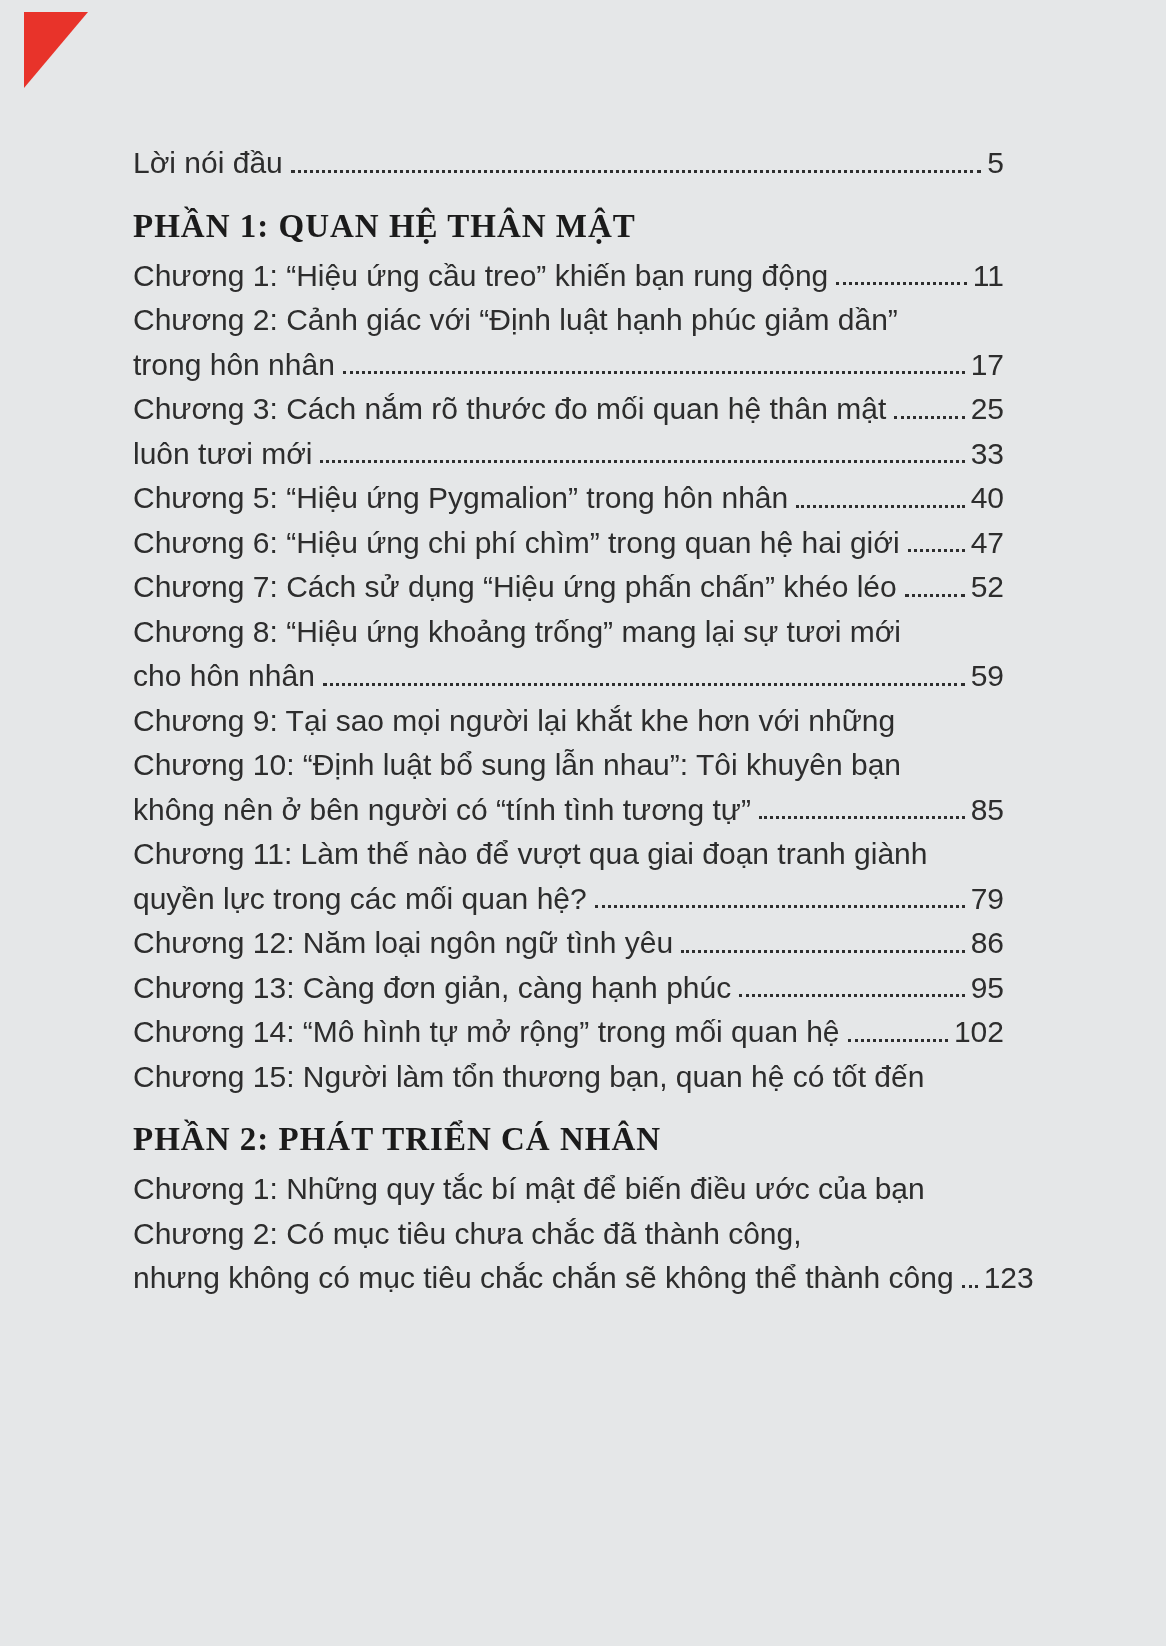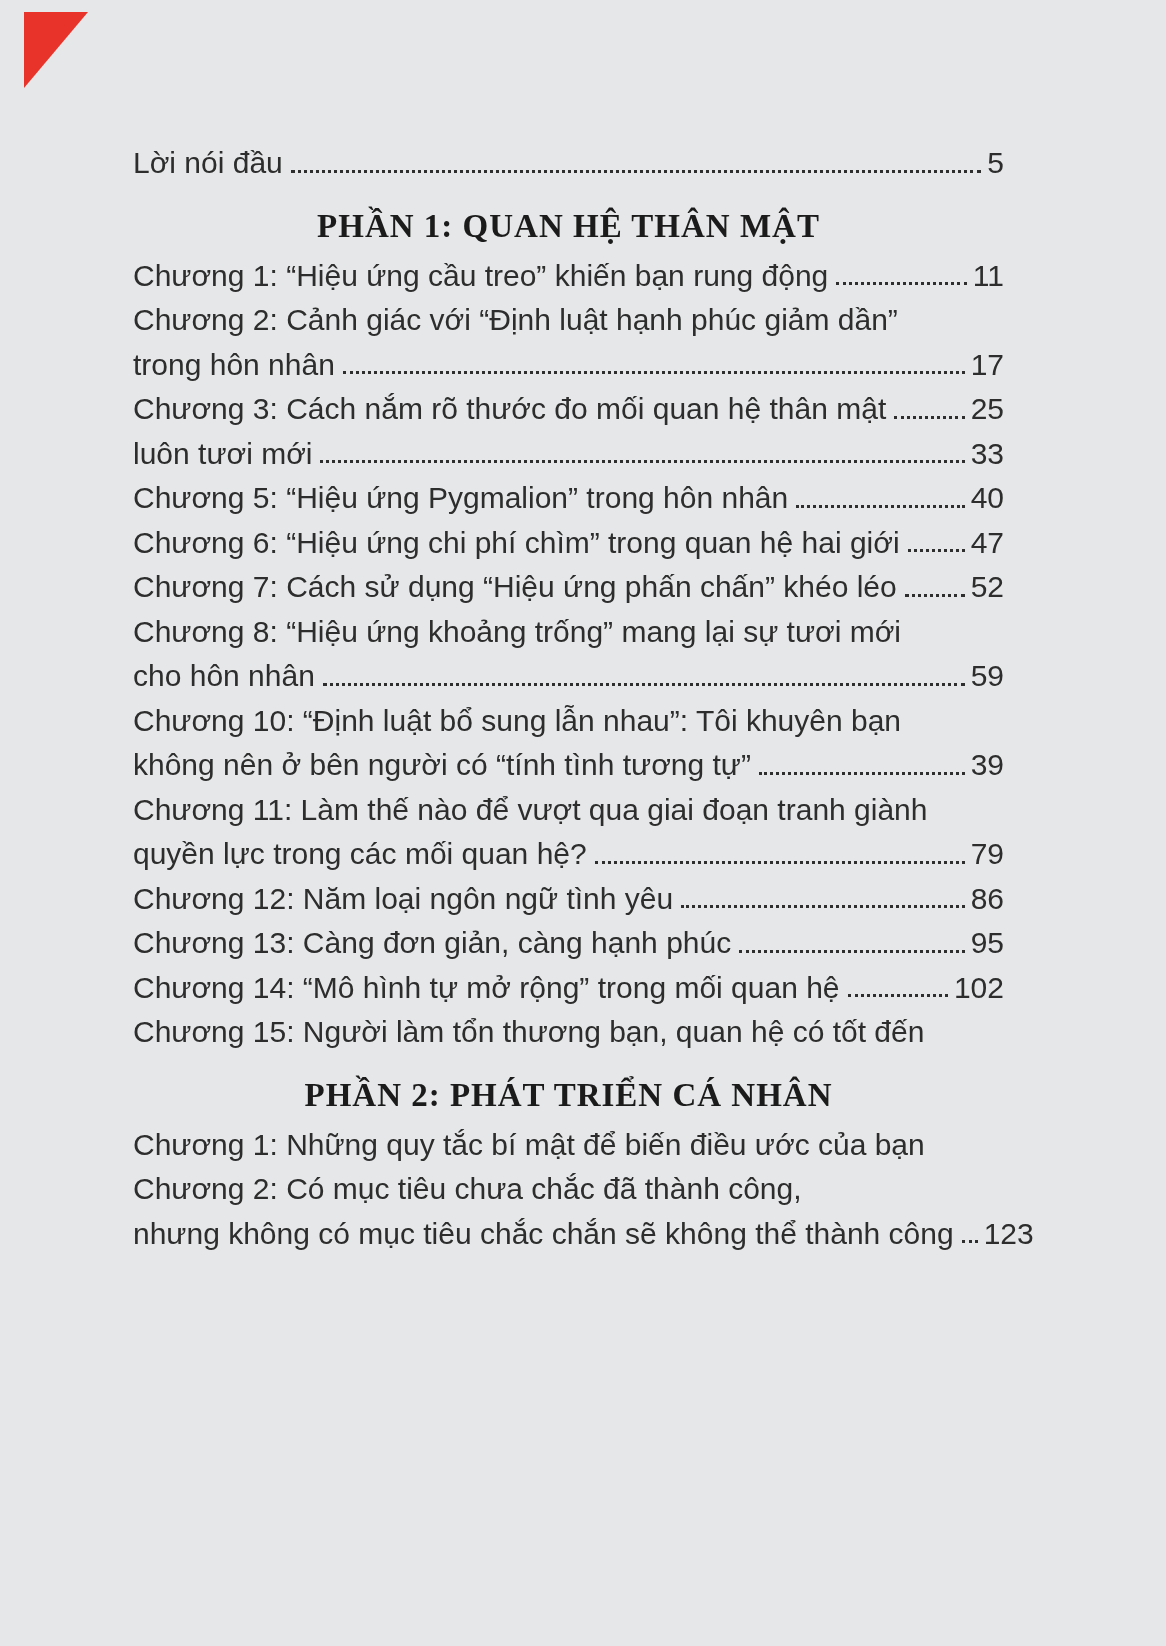--- a/index.html
+++ b/index.html
@@ -29,21 +29,20 @@
     margin:0 5px 13px 8px;
     border-bottom:3.4px dotted #2e2e2e;
   }
   .pagenum{margin-left:1px;}
   .section-title{
     font-family:"Liberation Serif","DejaVu Serif",serif;
     font-weight:700;font-size:33px;letter-spacing:1px;
     color:#1b1b1b;
     height:55px;line-height:55px;margin-top:13px;
     white-space:nowrap;
-    text-align:center;
   }
 </style>
 </head>
 <body>
 
 <div class="corner-accent" style="background: rgb(232, 51, 42);"></div>
 
 <div class="toc">
   <div class="row">
     <span class="text">Lời nói đầu</span>
@@ -92,26 +91,29 @@
       </div>
       <div class="row">
         <span class="text">Chương 8: “Hiệu ứng khoảng trống” mang lại sự tươi mới</span>
       </div>
       <div class="row">
         <span class="text">cho hôn nhân</span>
         <span class="leader"></span>
         <span class="pagenum">59</span>
       </div>
       <div class="row">
+        <span class="text">Chương 9: Tại sao mọi người lại khắt khe hơn với những</span>
+      </div>
+      <div class="row">
         <span class="text">Chương 10: “Định luật bổ sung lẫn nhau”: Tôi khuyên bạn</span>
       </div>
       <div class="row">
         <span class="text">không nên ở bên người có “tính tình tương tự”</span>
         <span class="leader"></span>
-        <span class="pagenum">39</span>
+        <span class="pagenum">85</span>
       </div>
       <div class="row">
         <span class="text">Chương 11: Làm thế nào để vượt qua giai đoạn tranh giành</span>
       </div>
       <div class="row">
         <span class="text">quyền lực trong các mối quan hệ?</span>
         <span class="leader"></span>
         <span class="pagenum">79</span>
       </div>
       <div class="row">

